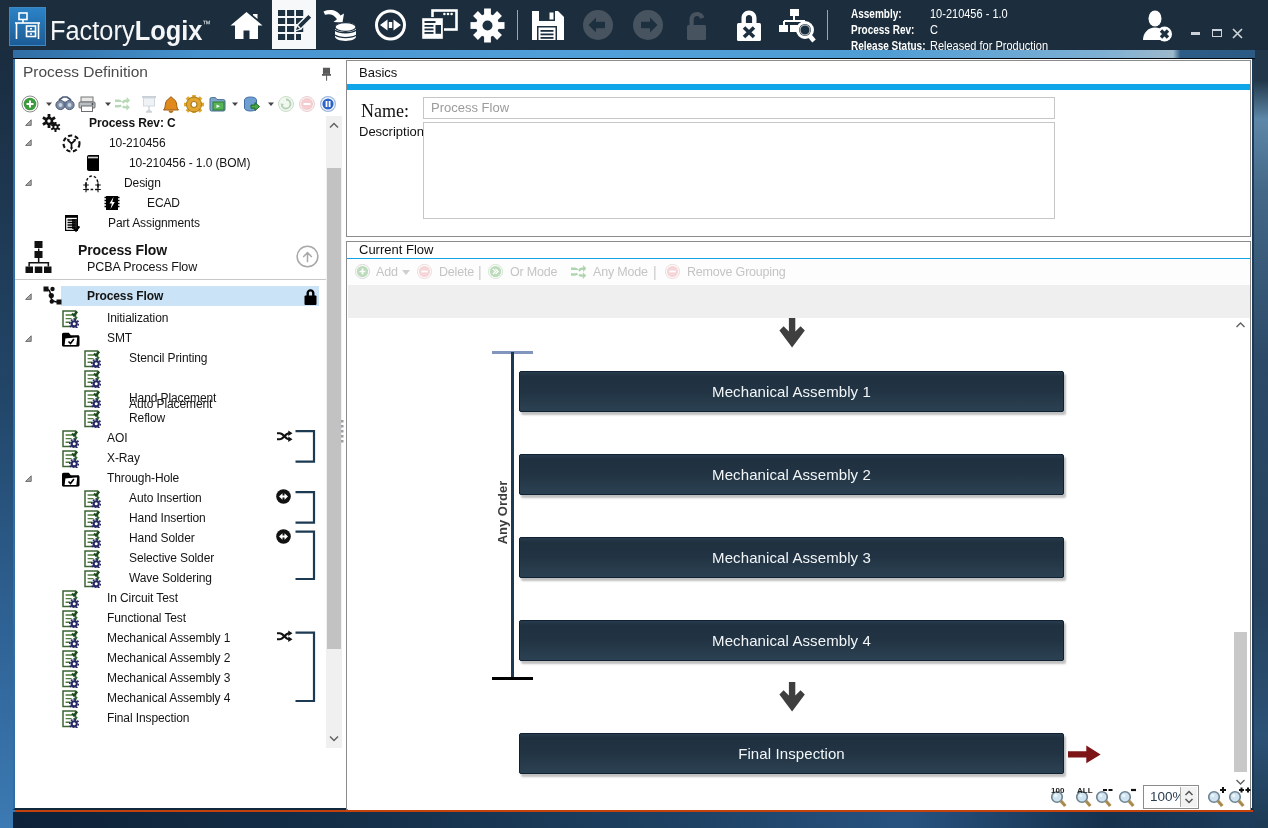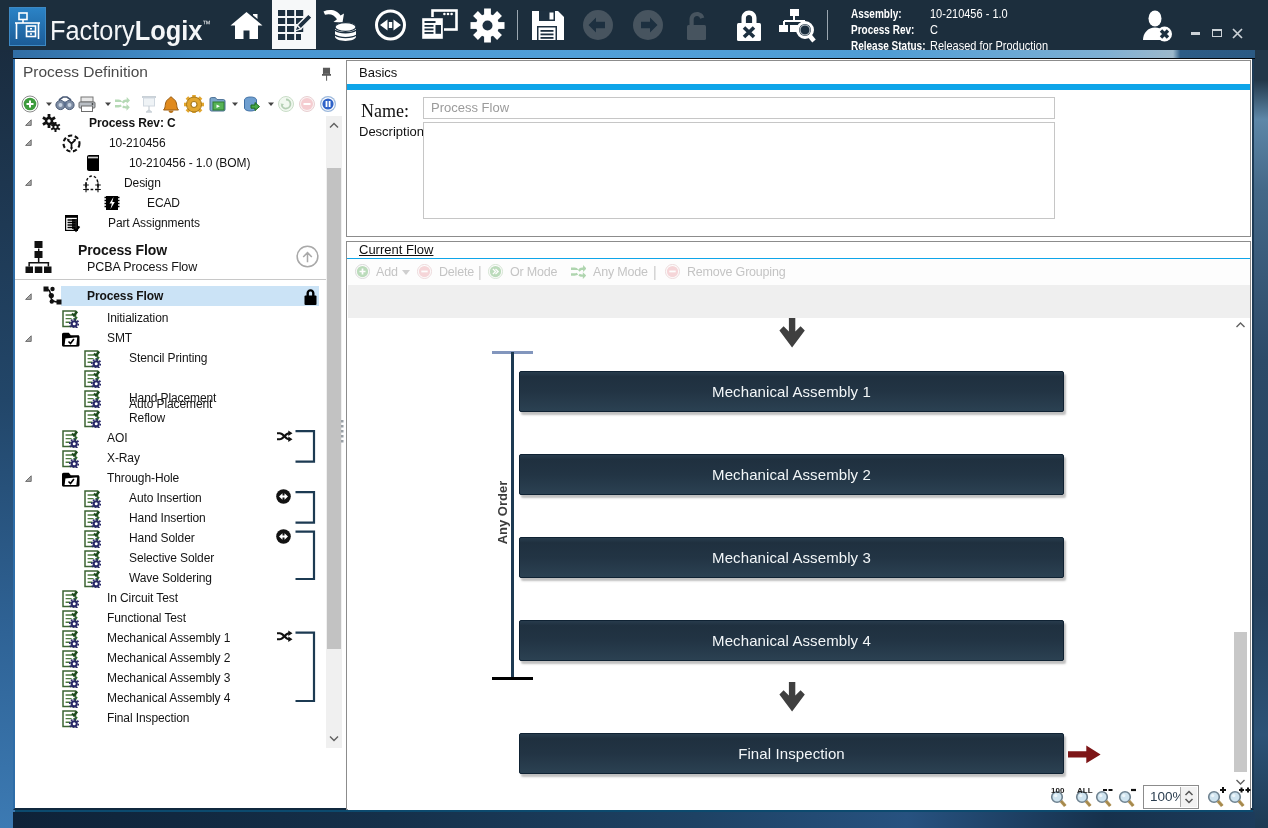--- a/index.html
+++ b/index.html
@@ -1,17 +1,17 @@
 <!DOCTYPE html>
 <html><head>
 <meta charset="utf-8">
 <style>
 html,body{margin:0;padding:0;}
 body{width:1268px;height:828px;overflow:hidden;font-family:"Liberation Sans",sans-serif;}
-#screen{position:relative;width:1268px;height:828px;background:#0c4a6e;overflow:hidden;}
+#screen{position:relative;width:1268px;height:828px;background:#c2410c;overflow:hidden;}
 .abs{position:absolute;}
 
 #desk-left{left:0;top:49px;width:15px;height:779px;background:linear-gradient(180deg,#1a2c3f 0%,#224669 45%,#2f6396 75%,#3c7ab3 100%);}
 #desk-right{left:1253px;top:49px;width:15px;height:779px;background:linear-gradient(180deg,#223749 4%,#5d87a8 9%,#446888 18%,#2c4a68 40%,#24405c 70%,#2c5276 88%,#1d3a54 100%);}
 #desk-bottom{left:13px;top:812px;width:1242px;height:18px;background:linear-gradient(90deg,#0e2238 0%,#15304a 30%,#1e4264 55%,#275280 72%,#16314c 88%,#1d3c5c 100%);}
 
 #titlebar{left:0;top:0;width:1268px;height:50px;background:#1c2e3d;}
 #bluestrip{left:13px;top:50px;width:1242px;height:8px;background:linear-gradient(90deg,#306da4 0%,#4693cf 15%,#519fd8 45%,#4f9dd5 70%,#7fb0d3 88%,#9db9cc 93.4%,#2d5c86 94%,#2b5a84 100%);}
 #blackline{left:13px;top:58px;width:1242px;height:1px;background:#05080c;}
 
@@ -606,21 +606,21 @@
     </svg>
   <div class="abs" id="rightpanel">
     <div class="gbox" style="left:0;top:1px;width:905px;height:177px;">
       <div class="ghead">Basics</div>
       <div class="abs" style="left:14px;top:40px;font-size:18px;color:#111;font-family:Liberation Serif, serif;">Name:</div>
       <div class="abs" style="left:76px;top:36px;width:632px;height:22px;border:1px solid #c6c6c6;box-sizing:border-box;font-size:13px;color:#9b9b9b;line-height:20px;padding-left:7px;">Process Flow</div>
       <div class="abs" style="left:12px;top:63px;font-size:13px;color:#111;">Description</div>
       <div class="abs" style="left:76px;top:61px;width:632px;height:97px;border:1px solid #c6c6c6;box-sizing:border-box;"></div>
     </div>
     <div class="gbox" style="left:0;top:182px;width:905px;height:569px;">
-      <div class="ghead" style="height:16px;line-height:15px;text-decoration:underline;">Current Flow</div>
+      <div class="ghead" style="height:16px;line-height:15px;">Current Flow</div>
 
       <div class="abs" style="left:0;top:17px;width:903px;height:26px;background:#fdfdfd;">
         <svg class="abs" style="left:8px;top:5px;" width="15" height="15" viewBox="0 0 16 16" opacity=".34">
             <circle cx="8" cy="8" r="7.5" fill="#fff" stroke="#8c8c8c"></circle>
             <circle cx="8" cy="8" r="6" fill="#3d9b3d"></circle>
             <path d="M8 4.8v6.4M4.8 8h6.4" stroke="#fff" stroke-width="1.8"></path>
           </svg>
         <span class="abs" style="left:29px;top:6px;font-size:12.5px;color:#c4c4c4;letter-spacing:-.2px;">Add</span>
         <svg class="abs" style="left:55px;top:11px" width="8" height="5" viewBox="0 0 8 5">
             <path d="M0 0h8L4 5z" fill="#cfcfcf"></path>

